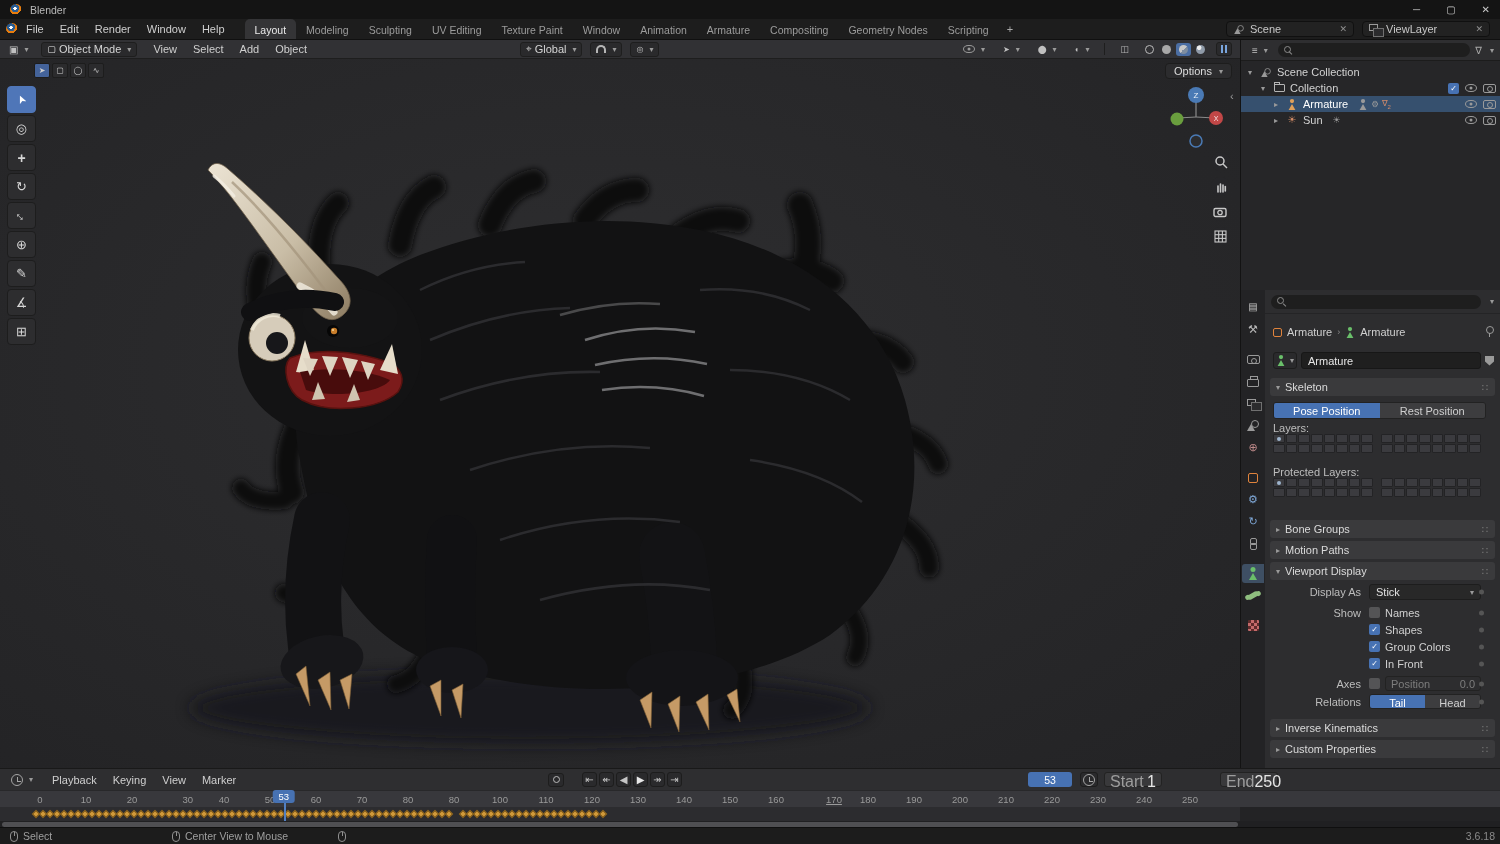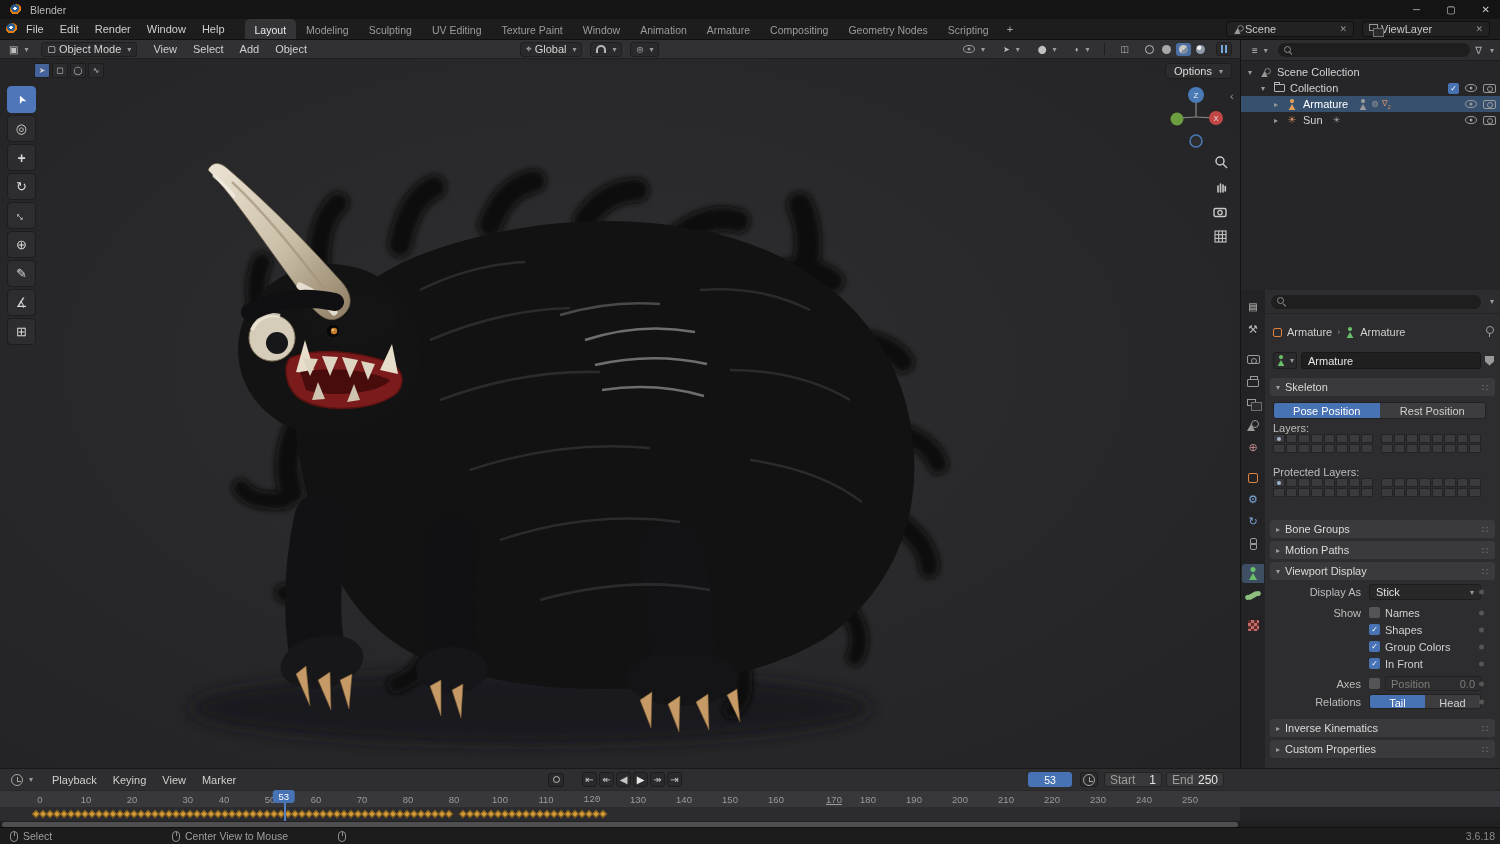--- a/index.html
+++ b/index.html
@@ -15,21 +15,21 @@
 
 
 #menubar{position:absolute;left:0;top:19px;width:1500px;height:21px;background:#1d1d1d;display:flex;align-items:center;padding:0 6px;border-bottom:1px solid #101010}
 #menu-items{display:flex;align-items:center}
 .menu-item{padding:2px 8px;border-radius:3px;color:#cfcfcf;white-space:nowrap}
 #ws-tabs{display:flex;height:100%;align-items:stretch;margin-left:12px}
 .ws-tab{padding:4px 10px 3px;font-size:10.5px;color:#9c9c9c;border-radius:5px 5px 0 0;display:flex;align-items:center;white-space:nowrap}
 .ws-tab.active{background:#343436;color:#eaeaea}
 .ws-plus{padding:0 8px;color:#aaa;display:flex;align-items:center}
 .sel-wrap{margin-left:auto;display:flex;gap:8px;align-items:center;padding-right:4px}
-.sel-group{display:flex;align-items:center;background:#222;border:1px solid #101010;border-radius:4px;padding:0 6px;height:16px;min-width:128px}
+.sel-group{display:flex;align-items:center;gap:5px;background:#222;border:1px solid #101010;border-radius:4px;padding:0 6px;height:16px;min-width:128px}
 .sel-group .x{margin-left:auto;color:#8f8f8f;font-size:9px}
 
 
 #main{position:absolute;left:0;top:40px;width:1500px;height:728px}
 #viewport{position:absolute;left:0;top:0;width:1240px;height:728px;background:#242426;overflow:hidden}
 #creature-svg{position:absolute;left:0;top:0;z-index:0}
 
 #vp-header{position:absolute;left:0;top:0;width:100%;height:19px;background:#313134;border-bottom:1px solid #1e1e1e;z-index:6}
 .hgroup{position:absolute;top:0;height:100%;display:flex;align-items:center;gap:8px}
 .hmenus{display:flex;align-items:center}
@@ -188,23 +188,23 @@
 #timeline{position:absolute;left:0;top:768px;width:1500px;height:59px;background:#2e2e30;border-top:1px solid #191919}
 #tl-header{position:relative;height:21px;display:flex;align-items:center;gap:6px;padding:0 6px}
 #tl-menus{display:flex;align-items:flex-end}
 #autokey-btn{position:absolute;left:548px;width:16px;height:14px;border-radius:3px;background:#2a2a2c;border:1px solid #1d1d1d;display:flex;align-items:center;justify-content:center}
 #autokey-btn span{width:7px;height:7px;border:1.3px solid #bbb;border-radius:50%}
 #pb-group{position:absolute;left:582px;display:flex;gap:2px}
 .pb-btn{min-width:15px;height:15px;padding:0 2px;display:flex;align-items:center;justify-content:center;color:#c5c5c5;font-size:10px;border-radius:3px;background:#2a2a2c;border:1px solid #1d1d1d}
 .pb-btn.play{color:#e8e8e8}
 #frame-field{position:absolute;left:1028px;width:44px;height:15px;background:#4772b3;border-radius:3px;color:#fff;display:flex;align-items:center;justify-content:center;font-size:10.5px}
 #clock-toggle{position:absolute;left:1080px;width:18px;height:15px;display:flex;align-items:center;justify-content:center;background:#2a2a2c;border:1px solid #1d1d1d;border-radius:3px}
-.range-field{position:absolute;width:58px;height:15px;background:#39393b;border:1px solid #222;border-radius:3px;display:flex;align-items:center;justify-content:space-between;padding:0 5px;font-size:12px}
+.range-field{position:absolute;width:58px;height:15px;background:#39393b;border:1px solid #222;border-radius:3px;display:flex;align-items:flex-start;justify-content:space-between;padding:0 5px;font-size:16px}
 .range-field .rl{color:#9d9d9d}.range-field .rv{color:#e4e4e4}
-#start-field{left:1104px}#end-field{left:1166px}
+#start-field{left:1104px}#end-field{left:1220px}
 #tl-ruler{position:absolute;left:0;top:21px;width:100%;height:17px;background:#38383c;border-top:1px solid #28282a}
 .tick{position:absolute;top:3px;width:30px;text-align:center;font-size:9.5px;color:#9a9a9a}
 #tl-keys{position:absolute;left:0;top:38px;width:100%;height:14px;background:#232325}
 #keys-band{position:absolute;left:0;top:0;width:1240px;height:14px;background:#2c2c2f}
 .key{position:absolute;top:4px;width:6px;height:6px;background:#d19a3a;border:1px solid #6d4e17;transform:rotate(45deg)}
 #tl-scroll{position:absolute;left:0;top:52px;width:100%;height:7px;background:#202022}
 #tl-thumb{position:absolute;left:2px;top:1px;width:1236px;height:5px;background:#4f4f52;border-radius:3px}
 #playhead{position:absolute;top:21px;width:2px;height:31px;background:#5280c2;z-index:3}
 #ph-badge{position:absolute;top:21px;transform:translateX(-50%);background:#4772b3;color:#fff;font-size:9.5px;padding:1px 6px;border-radius:3px;z-index:4}
 
@@ -913,21 +913,21 @@
       <span class="tick" style="left: 117px;">20</span>
       <span class="tick" style="left: 163px; text-align: right;">30</span>
       <span class="tick" style="left: 209px;">40</span>
       <span class="tick" style="left: 255px;">50</span>
       <span class="tick" style="left: 301px;">60</span>
       <span class="tick" style="left: 347px;">70</span>
       <span class="tick" style="left: 393px;">80</span>
       <span class="tick" style="left: 439px;">80</span>
       <span class="tick" style="left: 485px;">100</span>
       <span class="tick" style="left: 531px;">110</span>
-      <span class="tick" style="left: 577px; font-family: Liberation Mono, monospace;">120</span>
+      <span class="tick" style="left: 577px;">120</span>
       <span class="tick" style="left: 623px;">130</span>
       <span class="tick" style="left: 669px;">140</span>
       <span class="tick" style="left: 715px;">150</span>
       <span class="tick" style="left: 761px;">160</span>
       <span class="tick" style="left: 819px; text-decoration: underline;">170</span>
       <span class="tick" style="left: 853px;">180</span>
       <span class="tick" style="left: 899px;">190</span>
       <span class="tick" style="left: 945px;">200</span>
       <span class="tick" style="left: 991px;">210</span>
       <span class="tick" style="left: 1037px;">220</span>

